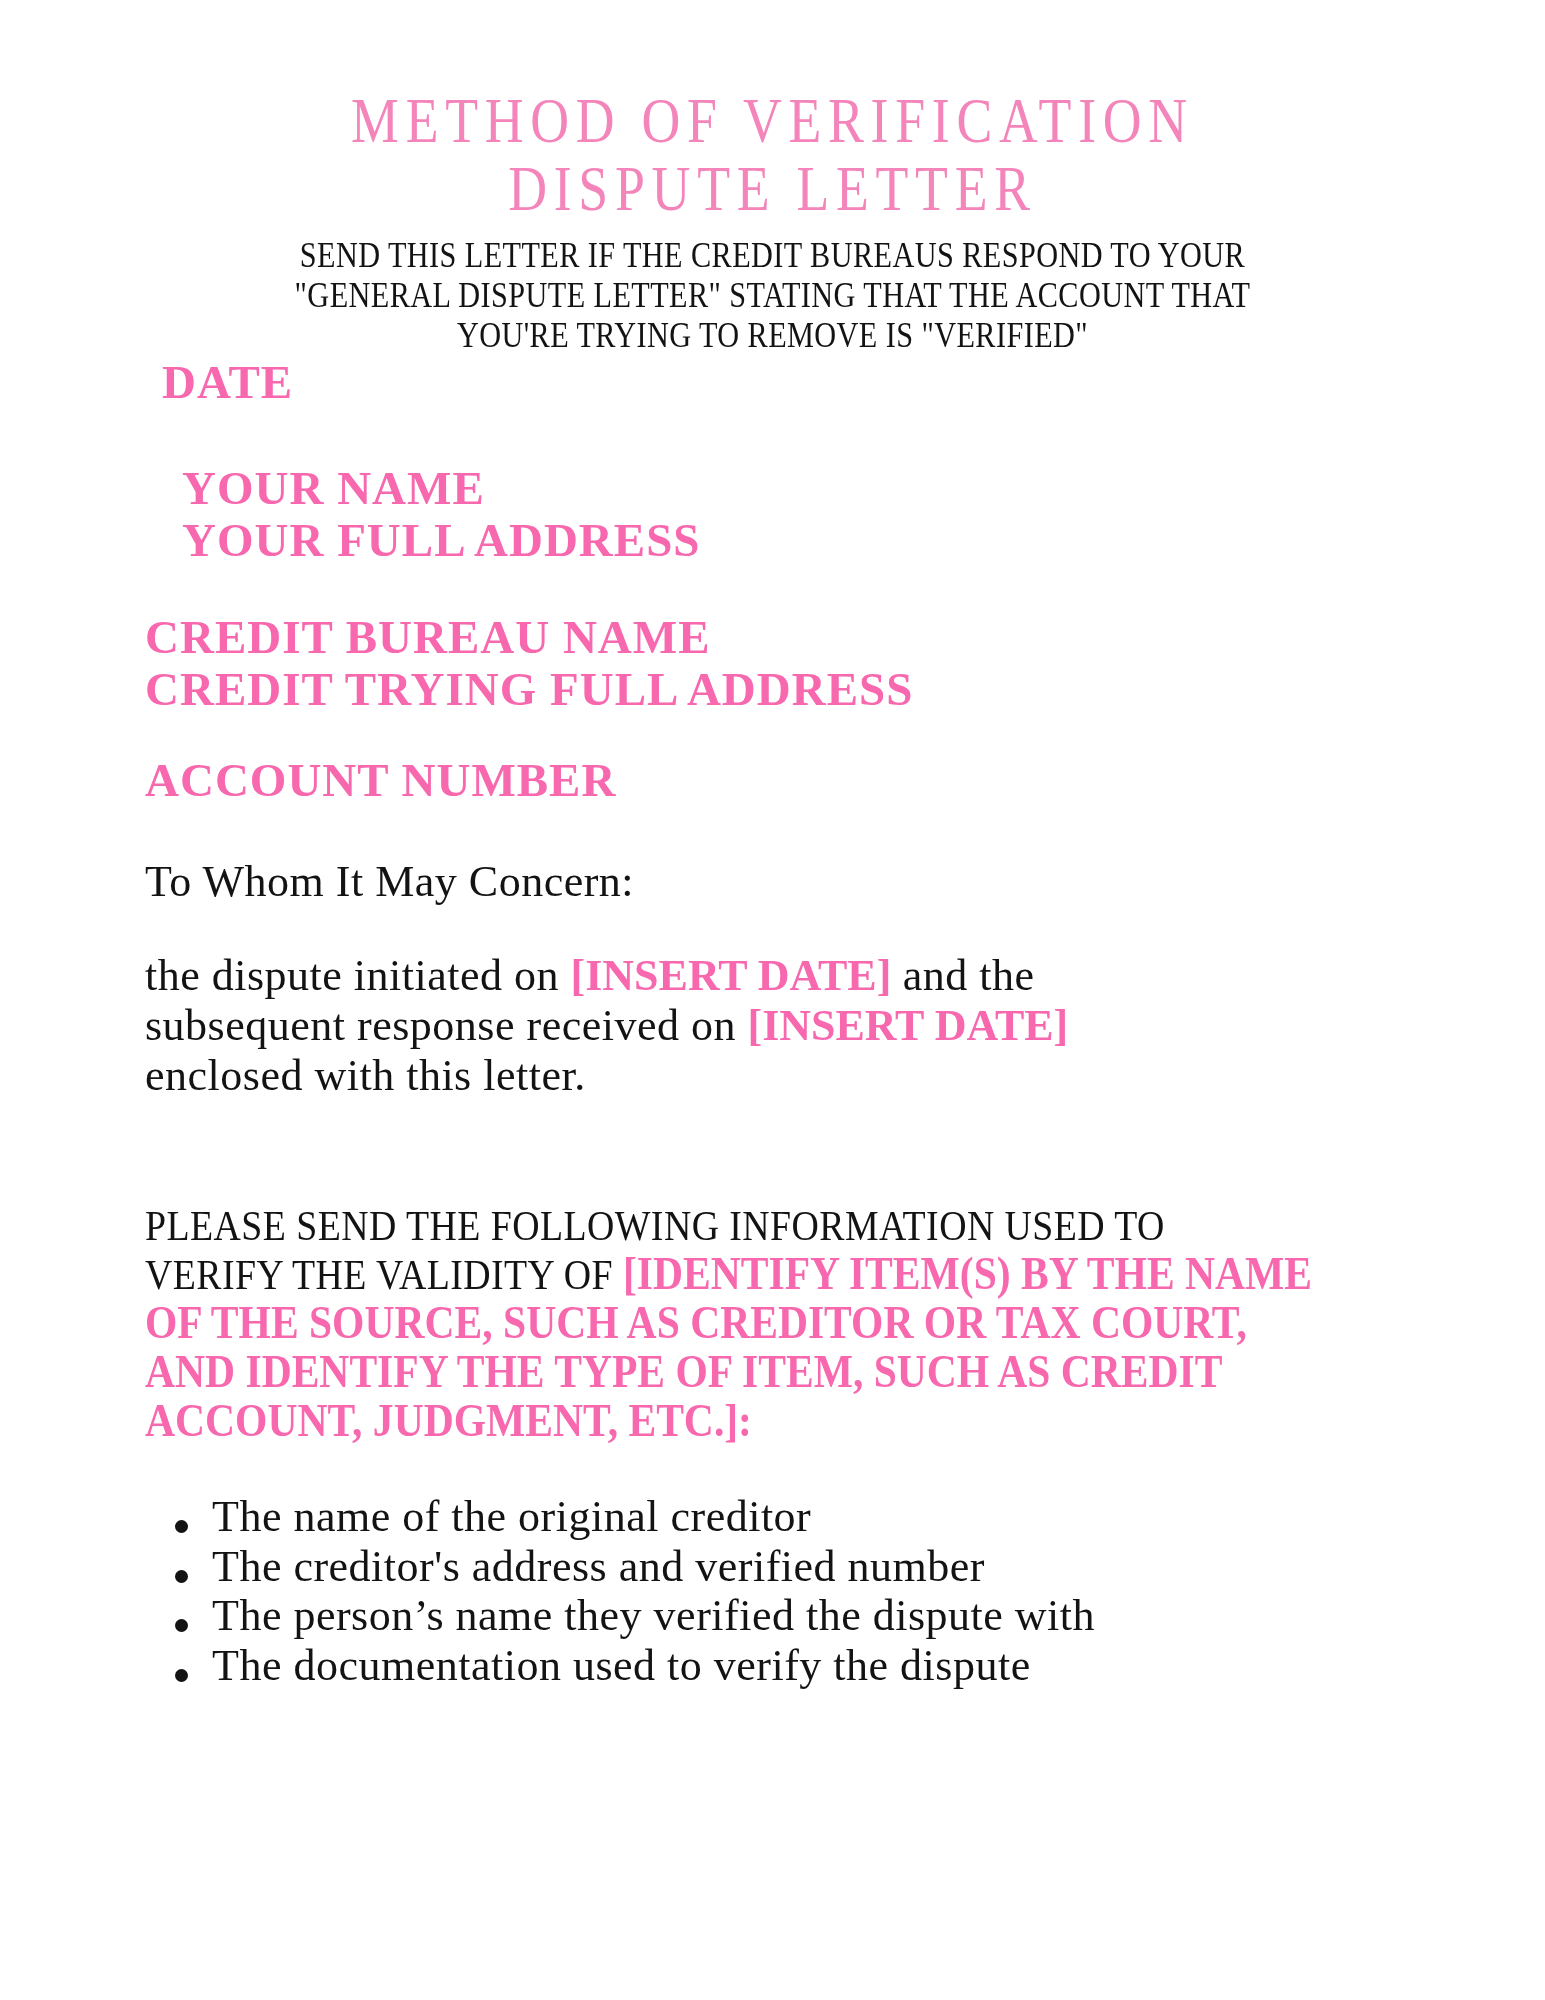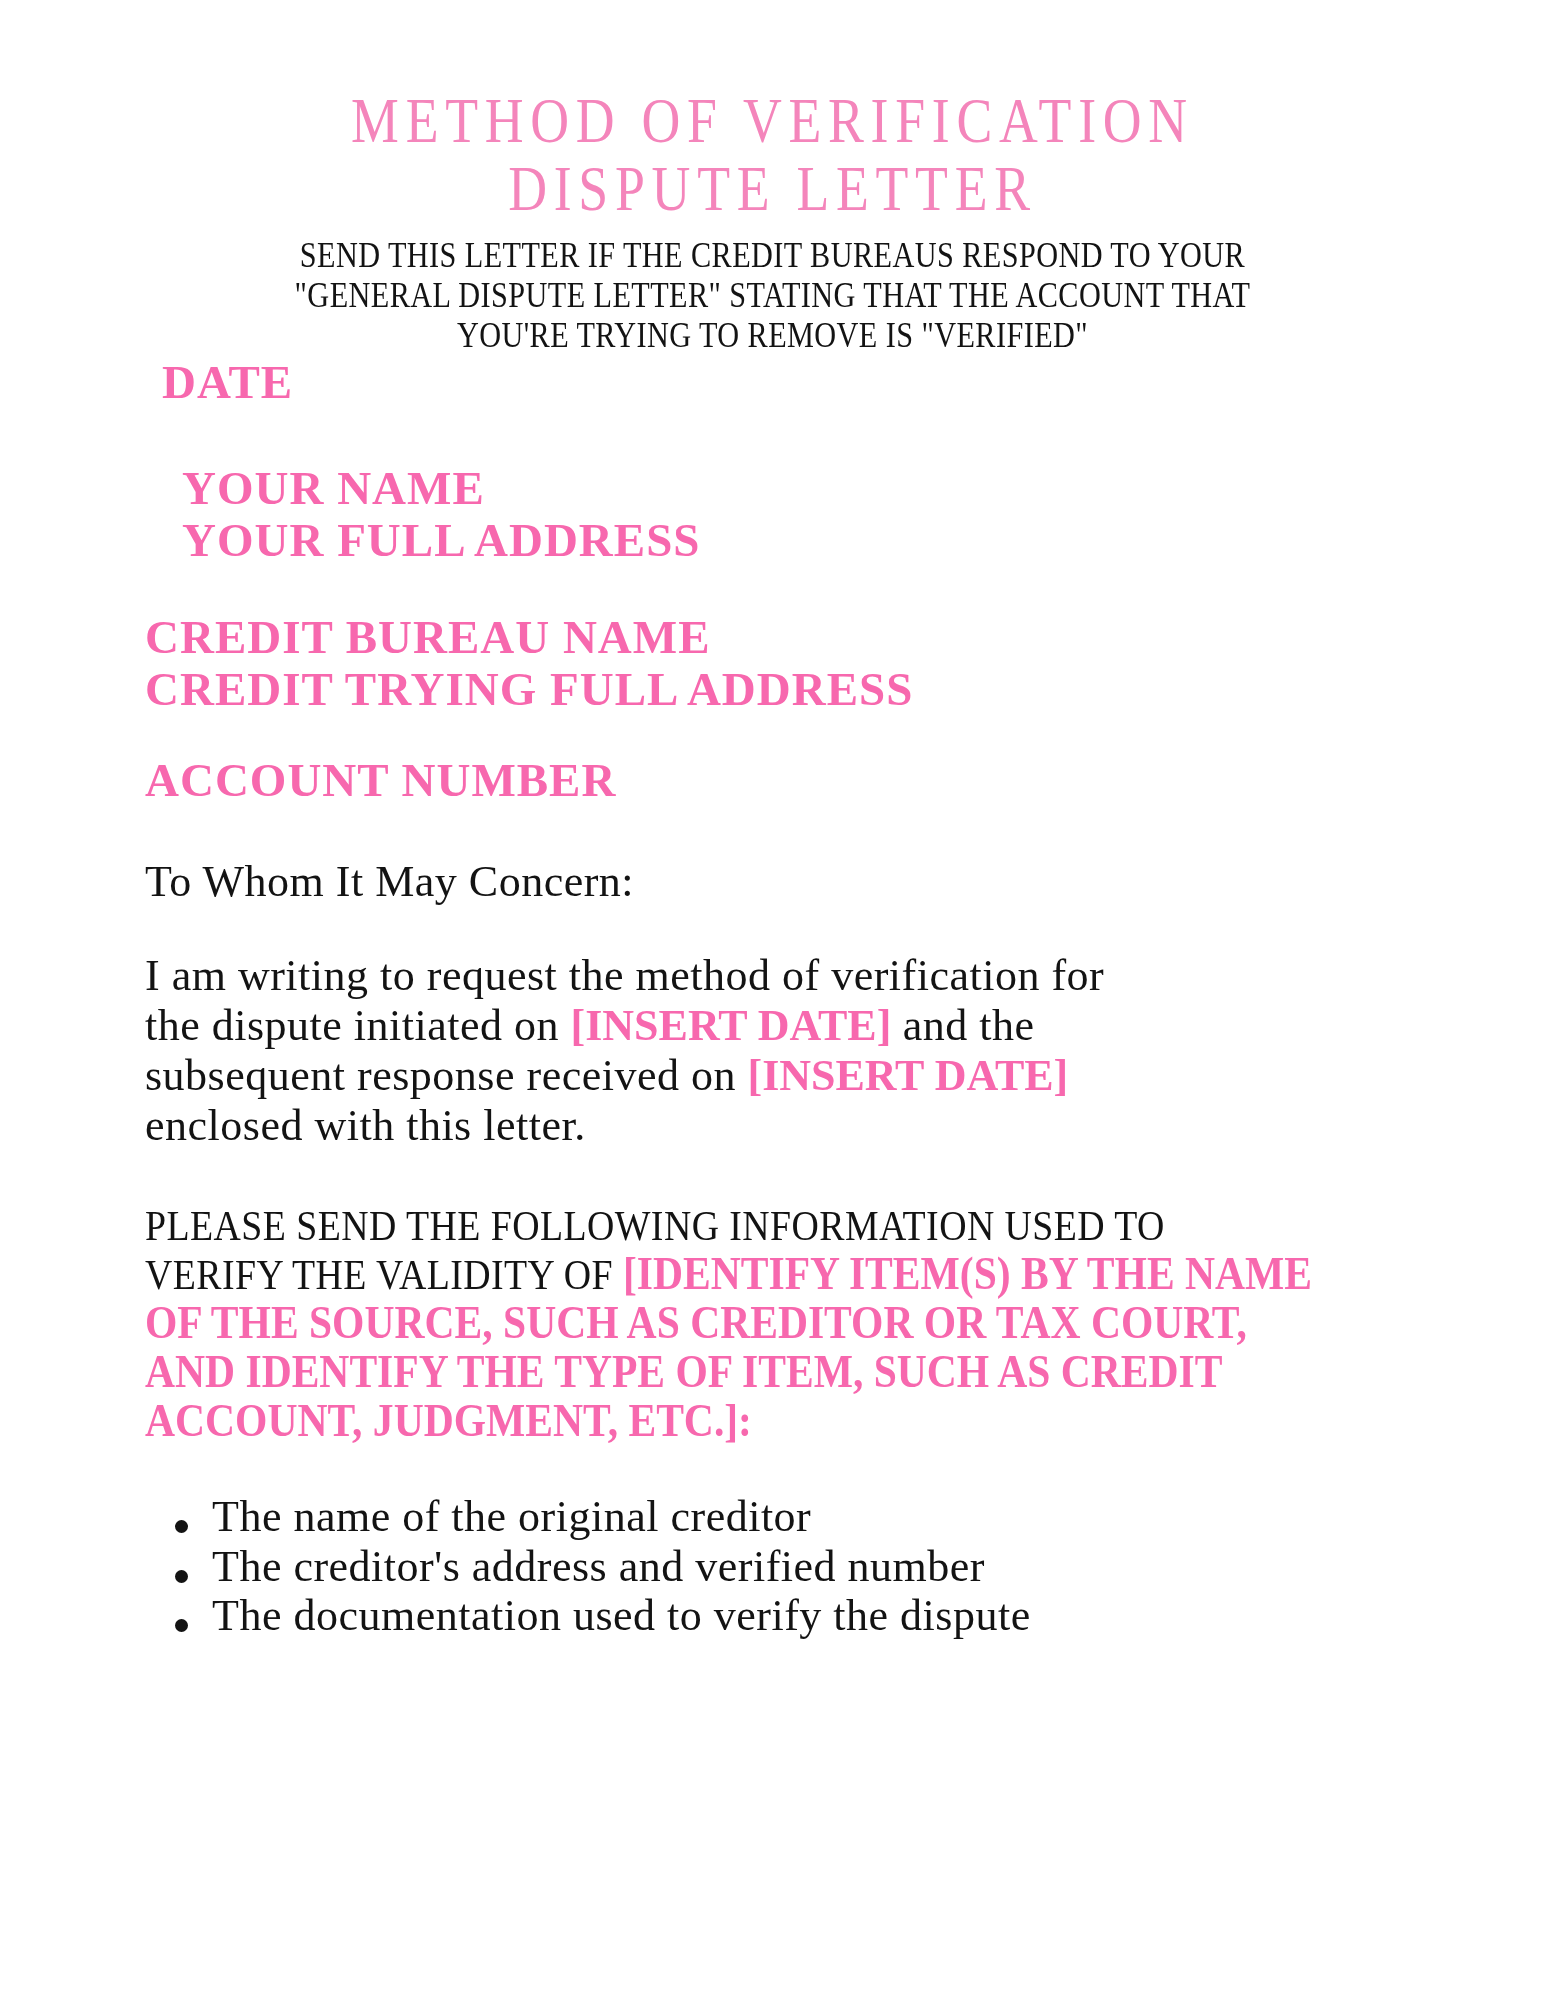--- a/index.html
+++ b/index.html
@@ -91,21 +91,20 @@
   <div class="heading h-bureau">
       <div class="line">CREDIT BUREAU NAME</div>
       <div class="line">CREDIT TRYING FULL ADDRESS</div>
     </div>
 
   <div class="heading h-account">ACCOUNT NUMBER</div>
 
   <div class="salutation">To Whom It May Concern:</div>
 
   <div class="para para1">
-      <div class="line"><span>I am writing to request the method of verification for</span></div>
       <div class="line"><span>the dispute initiated on </span><span class="accent">[INSERT DATE]</span><span> and the</span></div>
       <div class="line"><span>subsequent response received on </span><span class="accent">[INSERT DATE]</span></div>
       <div class="line"><span>enclosed with this letter.</span></div>
     </div>
 
   <div class="para para2">
       <div class="line"><span>PLEASE SEND THE FOLLOWING INFORMATION USED TO</span></div>
       <div class="line"><span>VERIFY THE VALIDITY OF </span><span class="accent">[IDENTIFY ITEM(S) BY THE NAME</span></div>
       <div class="line"><span class="accent">OF THE SOURCE, SUCH AS CREDITOR OR TAX COURT,</span></div>
       <div class="line"><span class="accent">AND IDENTIFY THE TYPE OF ITEM, SUCH AS CREDIT</span></div>
@@ -116,17 +115,21 @@
       <li>
         <span class="dot"></span>
         <span>The name of the original creditor</span>
       </li>
       <li>
         <span class="dot"></span>
         <span>The creditor's address and verified number</span>
       </li>
       <li>
         <span class="dot"></span>
+        <span>The person’s name they verified the dispute with</span>
+      </li>
+      <li>
+        <span class="dot"></span>
         <span>The documentation used to verify the dispute</span>
       </li>
     </ul>
 
 </div>
 
 </body></html>

